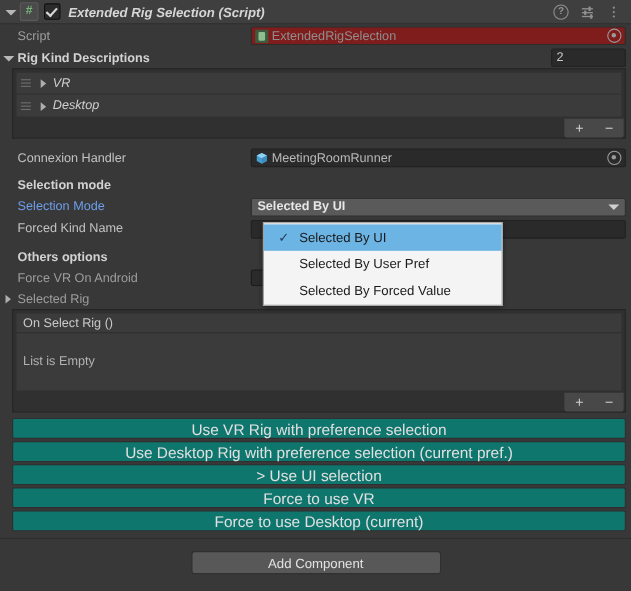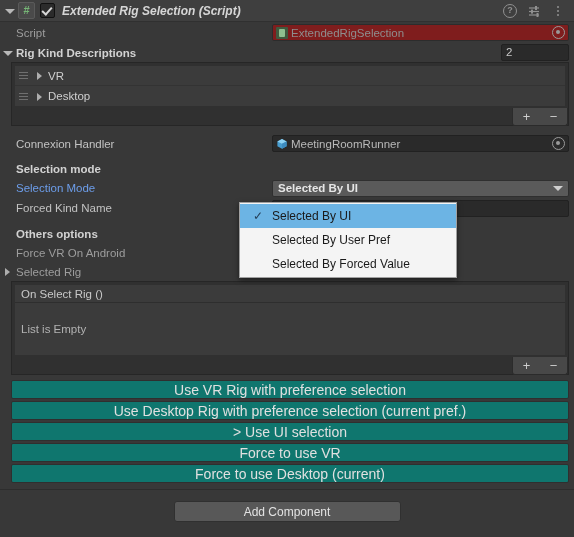--- a/index.html
+++ b/index.html
@@ -127,21 +127,20 @@
     display: block;
   }
 
   
   .row {
     display: flex;
     align-items: center;
     height: 19px;
     padding: 0 5px 0 0;
     box-sizing: border-box;
-    gap: 44px;
   }
   .lbl {
     width: 228px;
     flex: 0 0 228px;
     padding-left: 16px;
     box-sizing: border-box;
     color: #c2c2c2;
     white-space: nowrap;
     overflow: hidden;
   }
@@ -212,20 +211,21 @@
     color: #c8c8c8;
     padding: 0 4px;
     line-height: 15px;
     box-sizing: border-box;
   }
 
   
   .list-wrap {
     margin: 0 5px 0 11px;
     position: relative;
+    font-style: italic;
   }
   .list-body {
     background: #303030;
     border: 1px solid #262626;
     border-bottom: none;
     padding: 3px 3px 3px 3px;
     box-sizing: border-box;
   }
   .list-row {
     height: 20px;

